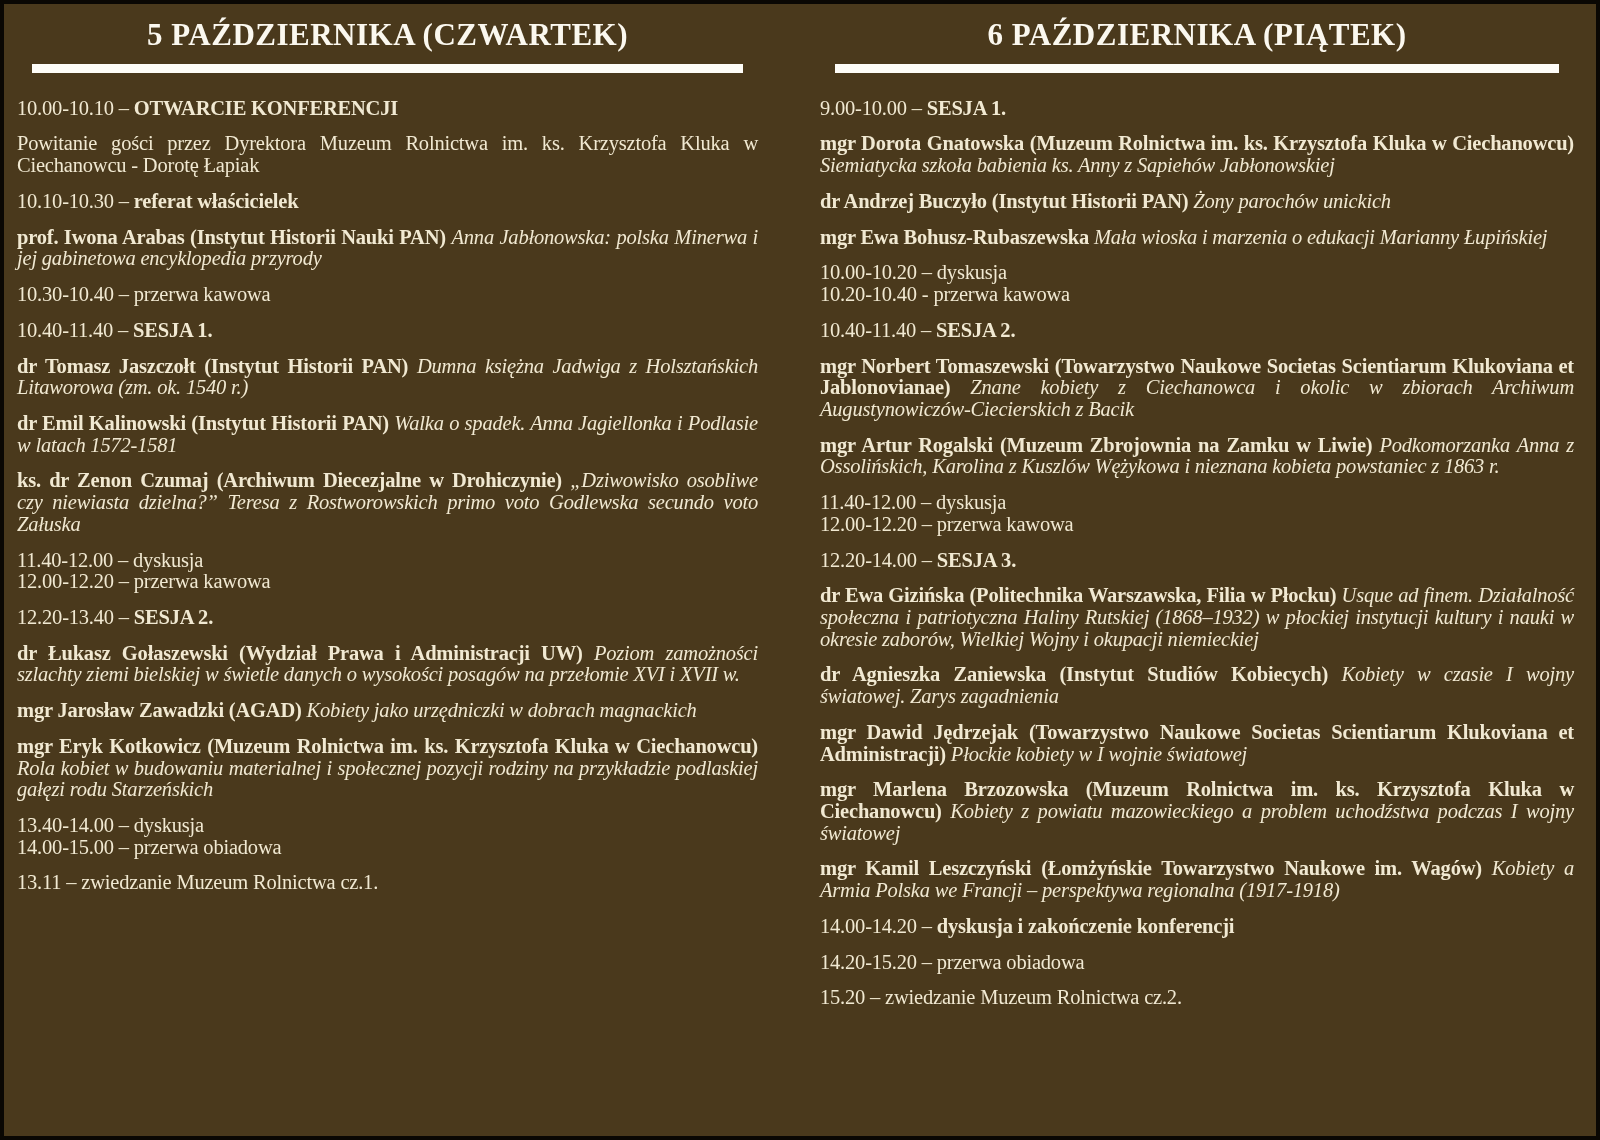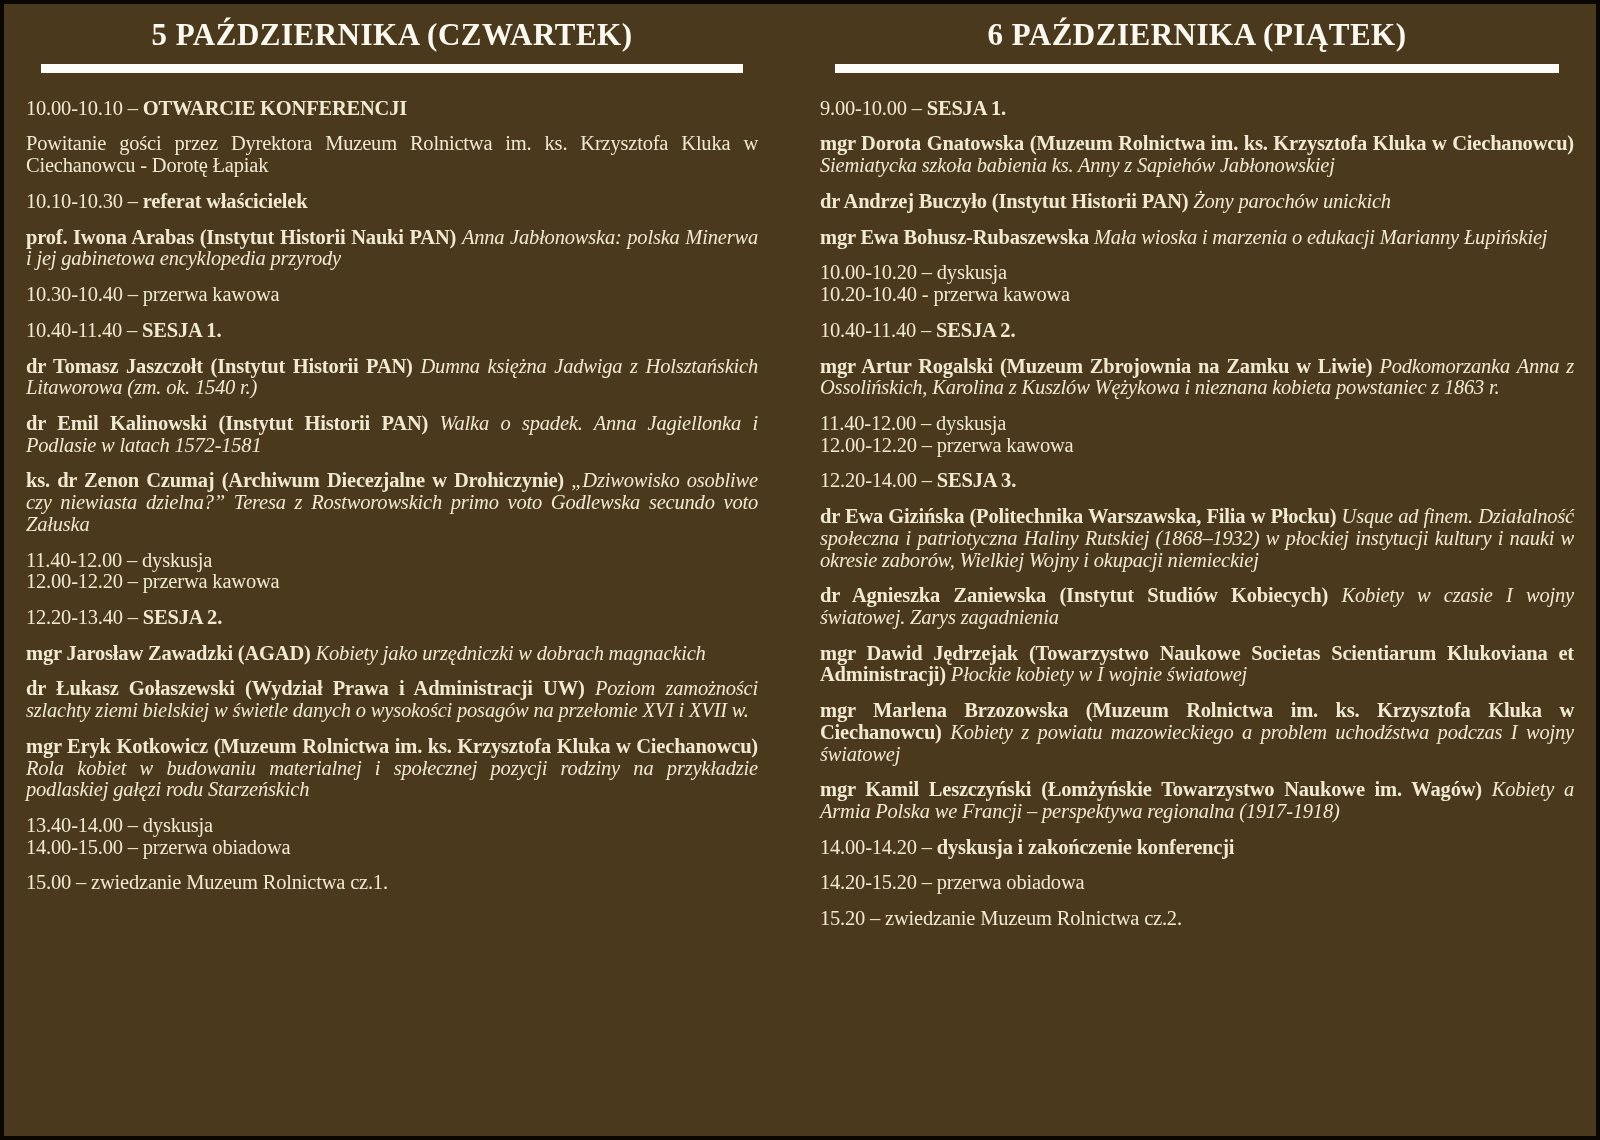--- a/index.html
+++ b/index.html
@@ -14,21 +14,21 @@
   }
   .page {
     display: flex;
     width: 100%;
     height: 100%;
   }
   .column {
     flex: 0 0 50%;
     box-sizing: border-box;
   }
-  .column.left  { padding: 6px 42px 0 22px; }
+  .column.left  { padding: 6px 42px 0 13px; }
   .column.right { padding: 6px 22px 0 20px; }
 
   .col-header { text-align: center; }
   .col-title {
     margin: 6px 0 0 0;
     font-size: 31px;
     font-weight: 700;
     letter-spacing: 0.5px;
     line-height: 1.25;
     color: #fbf8ef;
@@ -85,29 +85,29 @@
         <p class="para talk"><span class="speaker">dr Tomasz Jaszczołt (Instytut Historii PAN)</span> <span class="title">Dumna księżna Jadwiga z Holsztańskich Litaworowa (zm. ok. 1540 r.)</span></p>
         <p class="para talk"><span class="speaker">dr Emil Kalinowski (Instytut Historii PAN)</span> <span class="title">Walka o spadek. Anna Jagiellonka i Podlasie w latach 1572-1581</span></p>
         <p class="para talk"><span class="speaker">ks. dr Zenon Czumaj (Archiwum Diecezjalne w Drohiczynie)</span> <span class="title">„Dziwowisko osobliwe czy niewiasta dzielna?” Teresa z Rostworowskich primo voto Godlewska secundo voto Załuska</span></p>
         <p class="para schedule">
           <span class="sched-line"><span class="time">11.40-12.00</span> – <span class="label">dyskusja</span></span>
           <span class="sched-line"><span class="time">12.00-12.20</span> – <span class="label">przerwa kawowa</span></span>
         </p>
         <p class="para schedule">
           <span class="sched-line"><span class="time">12.20-13.40</span> – <span class="label bold">SESJA 2.</span></span>
         </p>
+        <p class="para talk"><span class="speaker">dr Łukasz Gołaszewski (Wydział Prawa i Administracji UW)</span> <span class="title">Poziom zamożności szlachty ziemi bielskiej w świetle danych o wysokości posagów na przełomie XVI i XVII w.</span></p>
         <p class="para talk"><span class="speaker">mgr Jarosław Zawadzki (AGAD)</span> <span class="title">Kobiety jako urzędniczki w dobrach magnackich</span></p>
-        <p class="para talk"><span class="speaker">dr Łukasz Gołaszewski (Wydział Prawa i Administracji UW)</span> <span class="title">Poziom zamożności szlachty ziemi bielskiej w świetle danych o wysokości posagów na przełomie XVI i XVII w.</span></p>
         <p class="para talk"><span class="speaker">mgr Eryk Kotkowicz (Muzeum Rolnictwa im. ks. Krzysztofa Kluka w Ciechanowcu)</span> <span class="title">Rola kobiet w budowaniu materialnej i społecznej pozycji rodziny na przykładzie podlaskiej gałęzi rodu Starzeńskich</span></p>
         <p class="para schedule">
           <span class="sched-line"><span class="time">13.40-14.00</span> – <span class="label">dyskusja</span></span>
           <span class="sched-line"><span class="time">14.00-15.00</span> – <span class="label">przerwa obiadowa</span></span>
         </p>
         <p class="para schedule">
-          <span class="sched-line"><span class="time">15.00</span> – <span class="label">zwiedzanie Muzeum Rolnictwa cz.1.</span></span>
+          <span class="sched-line"><span class="time">13.11</span> – <span class="label">zwiedzanie Muzeum Rolnictwa cz.1.</span></span>
         </p>
       </div>
   </div>
 
   <div class="column right">
     <div class="col-header">
       <h1 class="col-title">6 PAŹDZIERNIKA (PIĄTEK)</h1>
       <div class="col-rule"></div>
     </div>
     <div class="col-body">
@@ -117,20 +117,21 @@
         <p class="para talk"><span class="speaker">mgr Dorota Gnatowska (Muzeum Rolnictwa im. ks. Krzysztofa Kluka w Ciechanowcu)</span> <span class="title">Siemiatycka szkoła babienia ks. Anny z Sapiehów Jabłonowskiej</span></p>
         <p class="para talk"><span class="speaker">dr Andrzej Buczyło (Instytut Historii PAN)</span> <span class="title">Żony parochów unickich</span></p>
         <p class="para talk"><span class="speaker">mgr Ewa Bohusz-Rubaszewska</span> <span class="title">Mała wioska i marzenia o edukacji Marianny Łupińskiej</span></p>
         <p class="para schedule">
           <span class="sched-line"><span class="time">10.00-10.20</span> – <span class="label">dyskusja</span></span>
           <span class="sched-line"><span class="time">10.20-10.40</span> - <span class="label">przerwa kawowa</span></span>
         </p>
         <p class="para schedule">
           <span class="sched-line"><span class="time">10.40-11.40</span> – <span class="label bold">SESJA 2.</span></span>
         </p>
+        <p class="para talk"><span class="speaker">mgr Norbert Tomaszewski (Towarzystwo Naukowe Societas Scientiarum Klukoviana et Jablonovianae)</span> <span class="title">Znane kobiety z Ciechanowca i okolic w zbiorach Archiwum Augustynowiczów-Ciecierskich z Bacik</span></p>
         <p class="para talk"><span class="speaker">mgr Artur Rogalski (Muzeum Zbrojownia na Zamku w Liwie)</span> <span class="title">Podkomorzanka Anna z Ossolińskich, Karolina z Kuszlów Wężykowa i nieznana kobieta powstaniec z 1863 r.</span></p>
         <p class="para schedule">
           <span class="sched-line"><span class="time">11.40-12.00</span> – <span class="label">dyskusja</span></span>
           <span class="sched-line"><span class="time">12.00-12.20</span> – <span class="label">przerwa kawowa</span></span>
         </p>
         <p class="para schedule">
           <span class="sched-line"><span class="time">12.20-14.00</span> – <span class="label bold">SESJA 3.</span></span>
         </p>
         <p class="para talk"><span class="speaker">dr Ewa Gizińska (Politechnika Warszawska, Filia w Płocku)</span> <span class="title">Usque ad finem. Działalność społeczna i patriotyczna Haliny Rutskiej (1868–1932) w płockiej instytucji kultury i nauki w okresie zaborów, Wielkiej Wojny i okupacji niemieckiej</span></p>
         <p class="para talk"><span class="speaker">dr Agnieszka Zaniewska (Instytut Studiów Kobiecych)</span> <span class="title">Kobiety w czasie I wojny światowej. Zarys zagadnienia</span></p>

